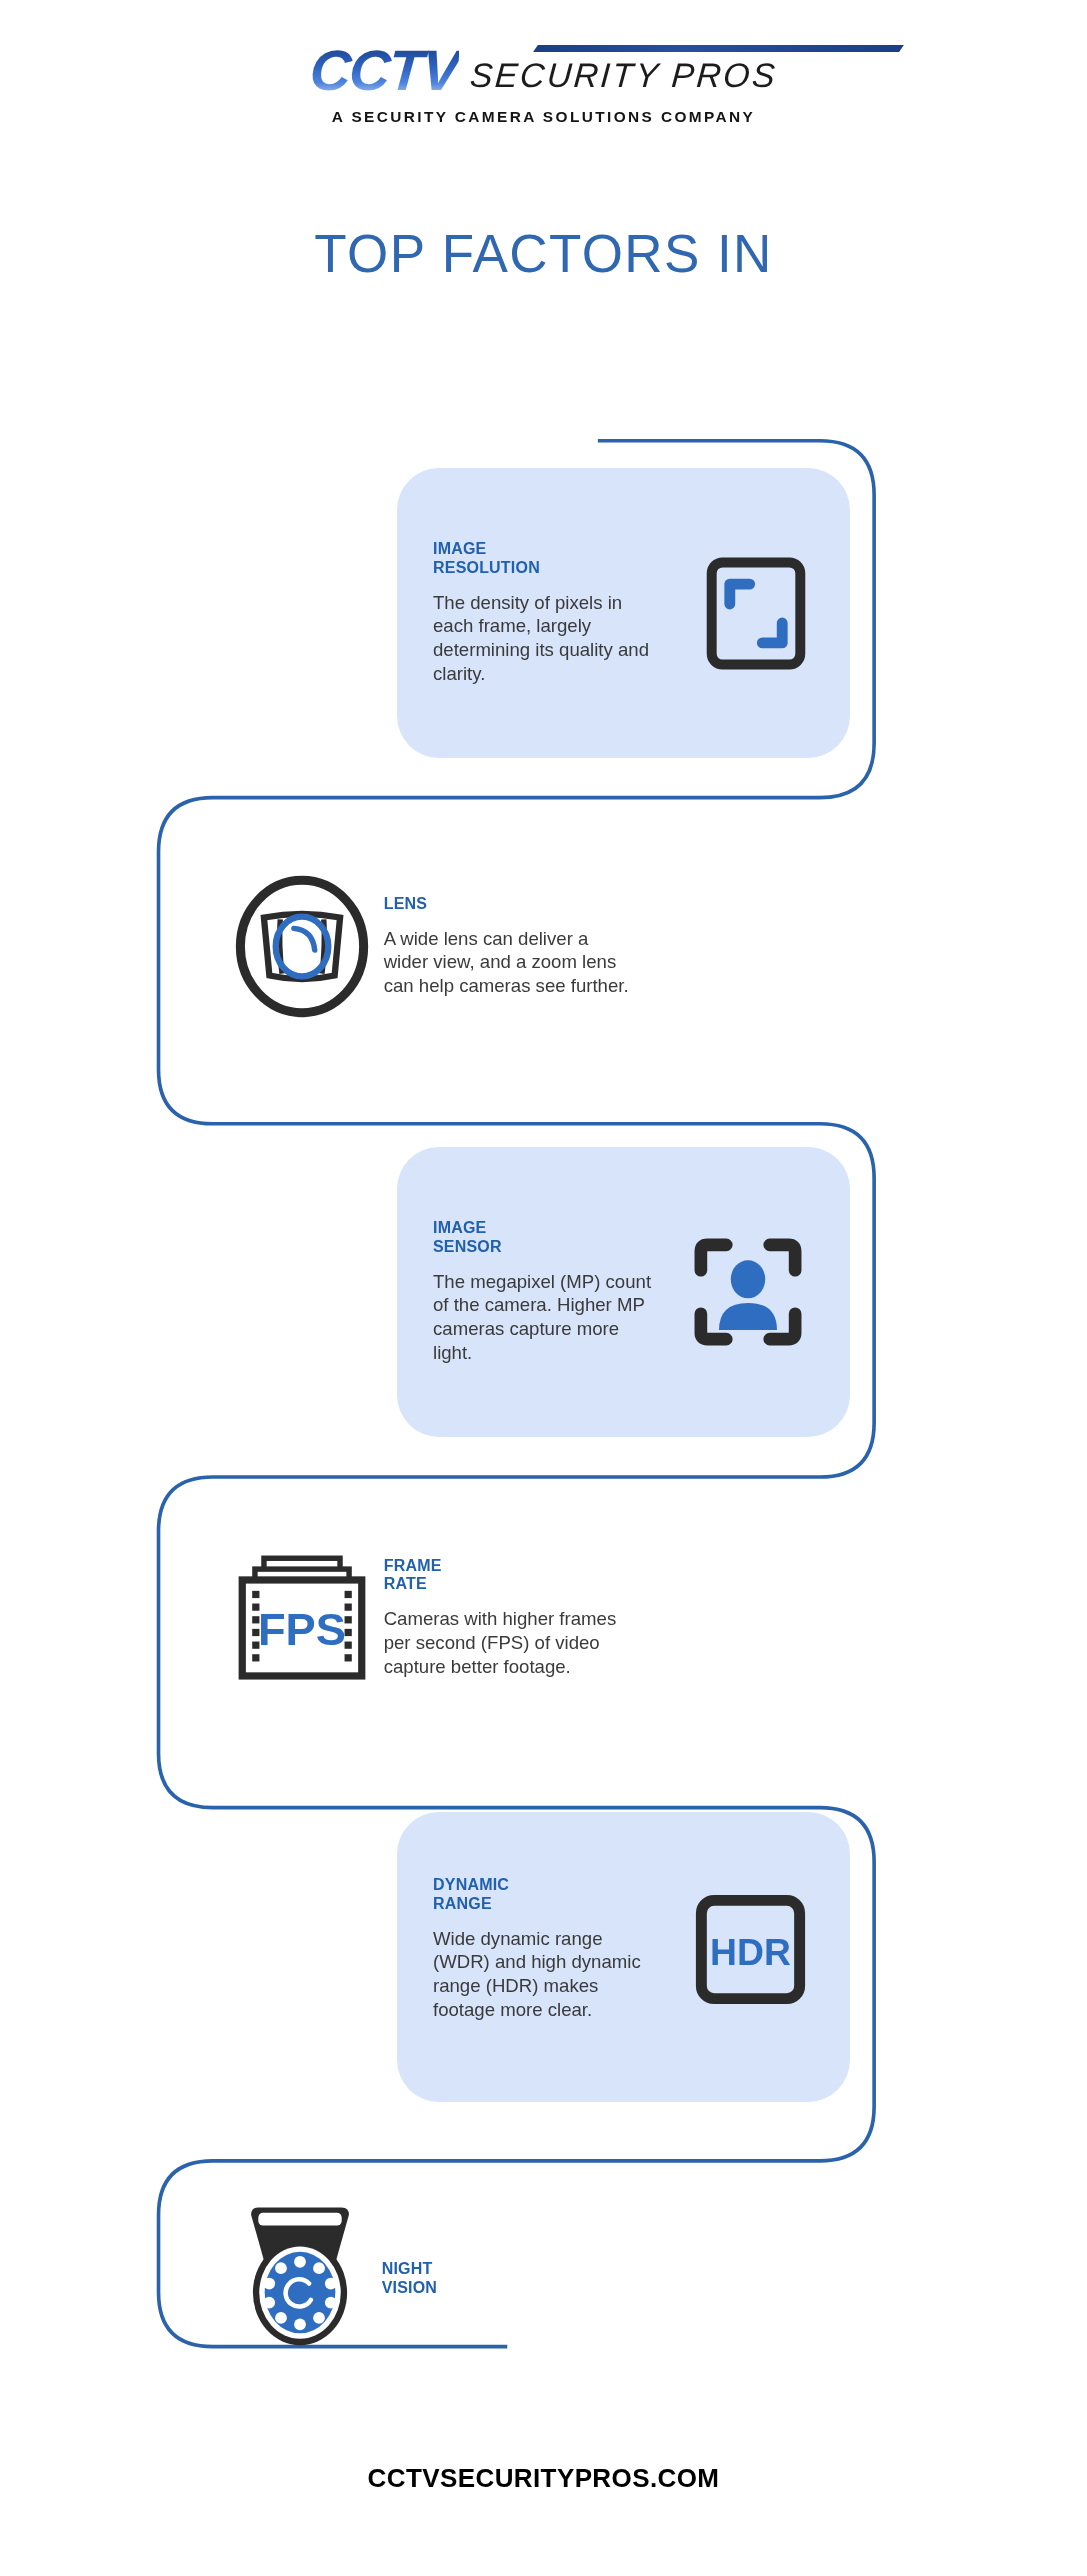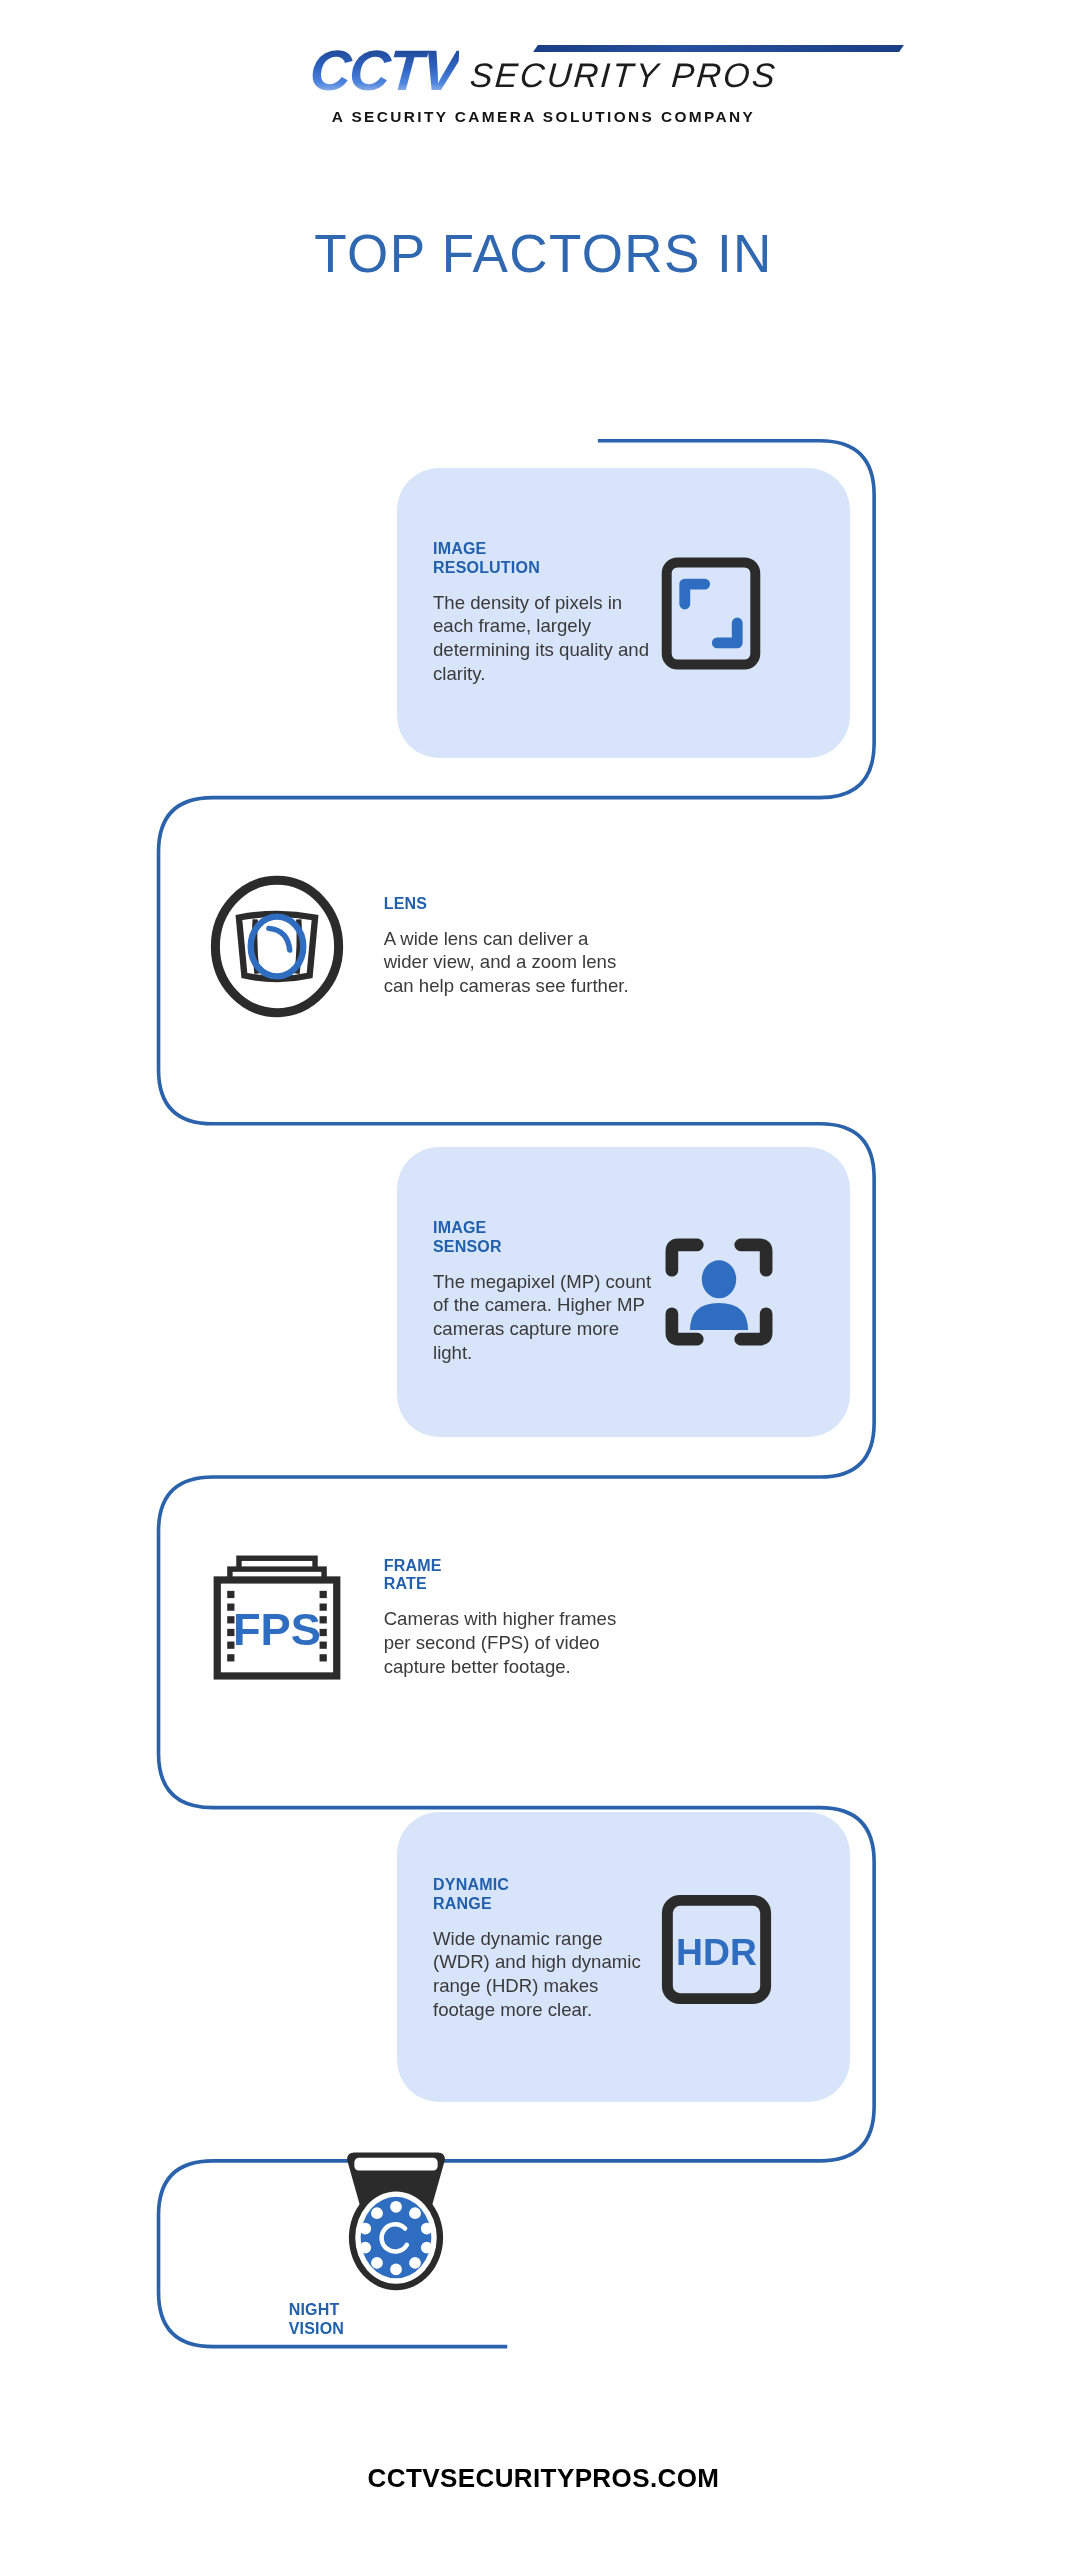--- a/index.html
+++ b/index.html
@@ -136,21 +136,21 @@
   .card-desc {
     font-size: 18.6px;
     font-weight: normal;
     color: #3a3a3a;
     line-height: 1.28;
     margin-top: 12.7px;
   }
   .card-icon {
     display: flex;
     align-items: center;
-    justify-content: flex-start;
+    justify-content: flex-end;
     flex: 0 0 auto;
   }
 
   
   .footer {
     position: absolute;
     left: 0; right: 0;
     top: 2463px;
     text-align: center;
     font-size: 26px;
@@ -269,21 +269,21 @@
       <div class="card-desc">Wide dynamic range (WDR) and high dynamic range (HDR) makes footage more clear.</div>
     </div>
     <div class="card-icon" style="width:145px;">
       <svg width="111" height="111" viewBox="0 0 122 122">
         <rect x="7" y="7" width="108" height="108" rx="14" ry="14" fill="none" stroke="#2b2b2b" stroke-width="12"></rect>
         <text x="61" y="78" text-anchor="middle" font-family="Liberation Sans, sans-serif" font-size="41" font-weight="bold" fill="#2f6dc0">HDR</text>
       </svg>
     </div>
   </div>
 
-  <div class="card plain" style="left:164px; top:2147px; width:471px; height:263px; padding:0 9px 0 27px;flex-direction:column;">
+  <div class="card plain" style="left:179px; top:2147px; width:471px; height:263px; padding:0 9px 0 27px;">
     <div class="card-icon" style="width:163px;">
       <svg width="138" height="154" viewBox="0 0 152 170">
         <path d="M 22 14 Q 22 6 30 6 L 122 6 Q 130 6 130 14 L 112 78 L 40 78 Z" fill="#2b2b2b"></path>
         <rect x="30" y="12" width="92" height="14" rx="5" fill="#ffffff"></rect>
         <ellipse cx="76" cy="100" rx="52" ry="58" fill="#2b2b2b"></ellipse>
         <ellipse cx="76" cy="100" rx="45" ry="51" fill="#ffffff"></ellipse>
         <ellipse cx="76" cy="100" rx="39" ry="45" fill="#2f6dc0"></ellipse>
         <g fill="#ffffff">
           <circle cx="76" cy="66" r="6.5"></circle>
           <circle cx="97" cy="73" r="6.5"></circle>

